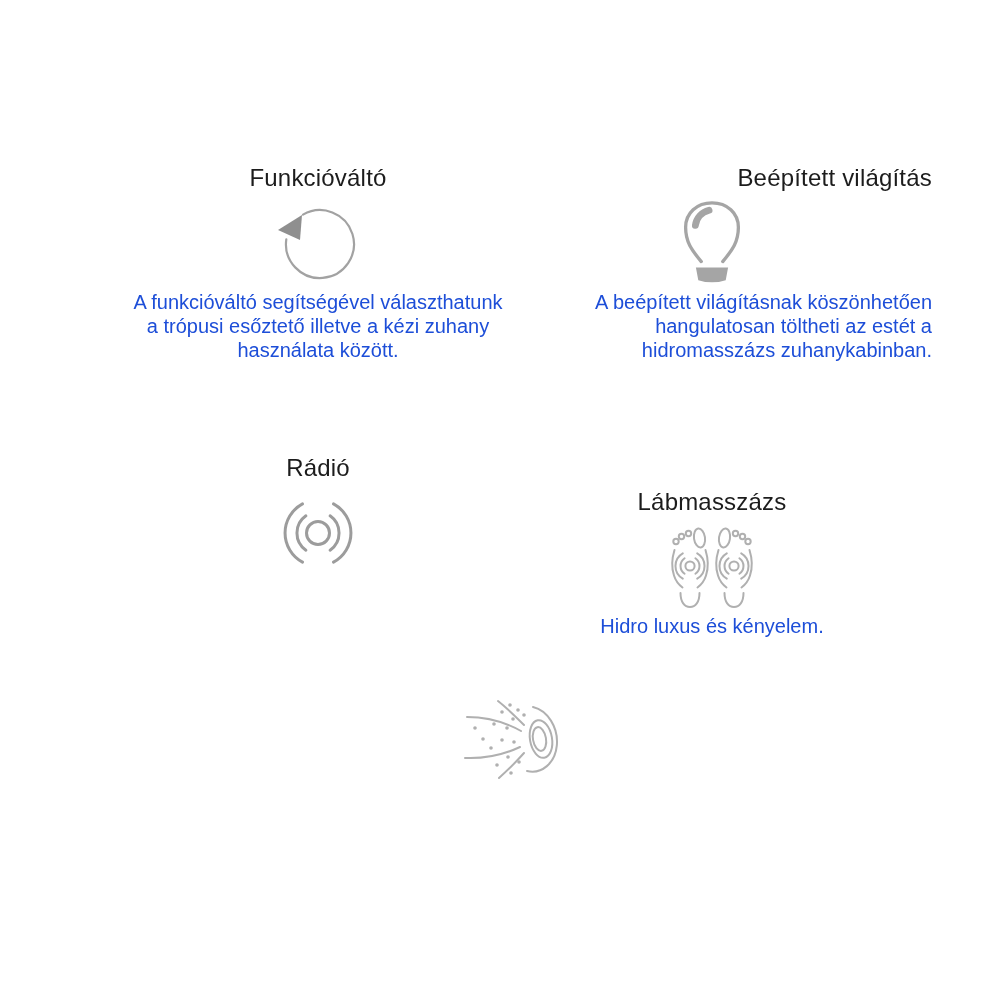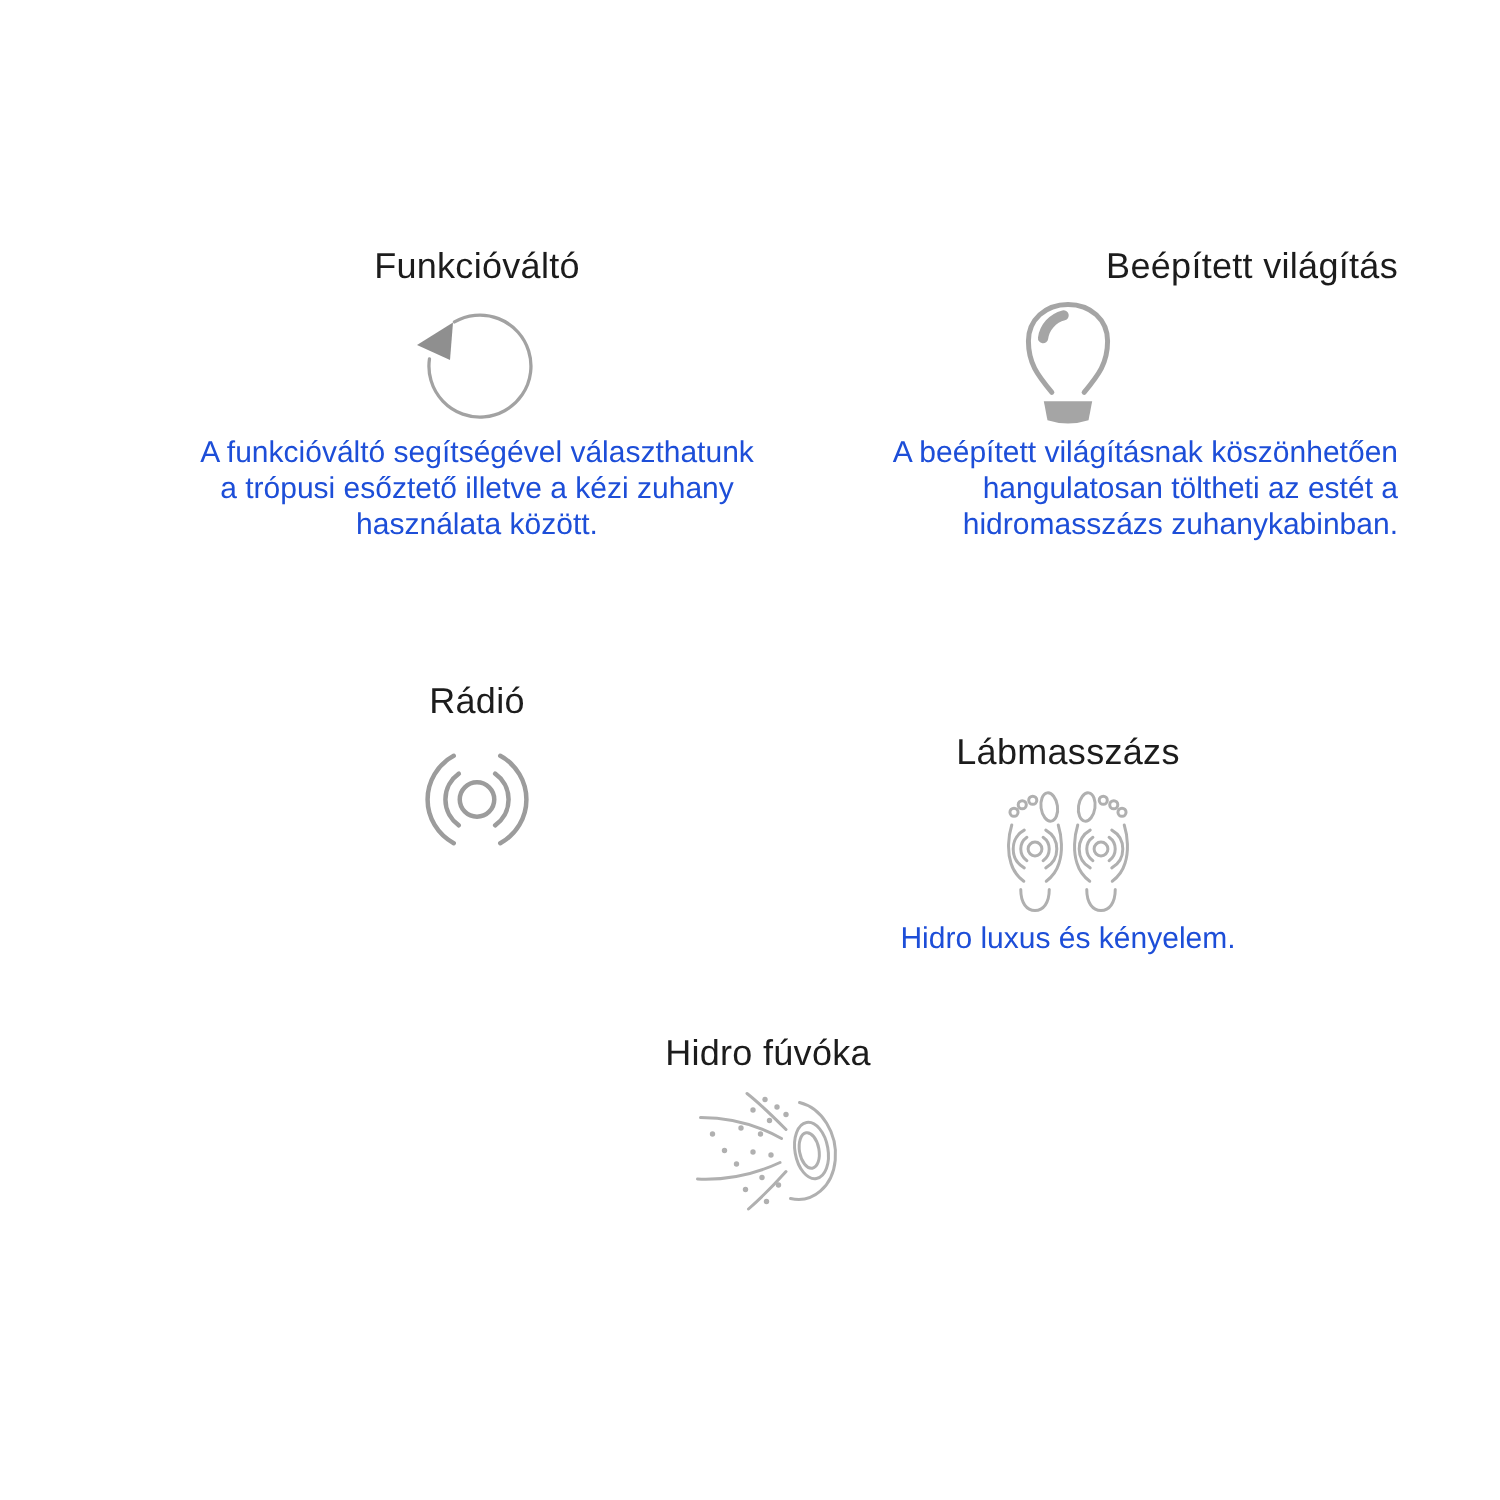--- a/index.html
+++ b/index.html
@@ -121,21 +121,20 @@
           <path d="M 11.8 27.4 A 14.5 14.5 0 0 0 11.8 52.6"></path>
           <path d="M 26.2 27.4 A 14.5 14.5 0 0 1 26.2 52.6"></path>
           <path d="M 9.5 67 C 9.5 76, 13.5 81, 19 81 C 24.5 81, 28.5 76, 28.5 67"></path>
         </g>
       </svg>
     </div>
     <p>Hidro luxus és kényelem.</p>
   </section>
 
   <section class="feature" id="cell-4">
-    <h2>Hidro fúvóka</h2>
     <div class="icon-box">
       <svg width="102" height="84" viewBox="0 0 102 84" fill="none" stroke="#b0b0b0" stroke-width="2" stroke-linecap="round">
         <path d="M 72 9 A 26 32 -12 0 1 66 73"></path>
         <ellipse cx="80" cy="41" rx="11" ry="19" transform="rotate(-10 80 41)"></ellipse>
         <ellipse cx="78.5" cy="41" rx="6.5" ry="12" transform="rotate(-10 78.5 41)"></ellipse>
         <path d="M 63 27 C 54 18, 46 10, 37 3"></path>
         <path d="M 60 33 C 44 24, 26 19, 6 19"></path>
         <path d="M 59 49 C 44 56, 26 61, 4 60"></path>
         <path d="M 63 55 C 55 64, 47 72, 38 80"></path>
         <g fill="#b0b0b0" stroke="none">

